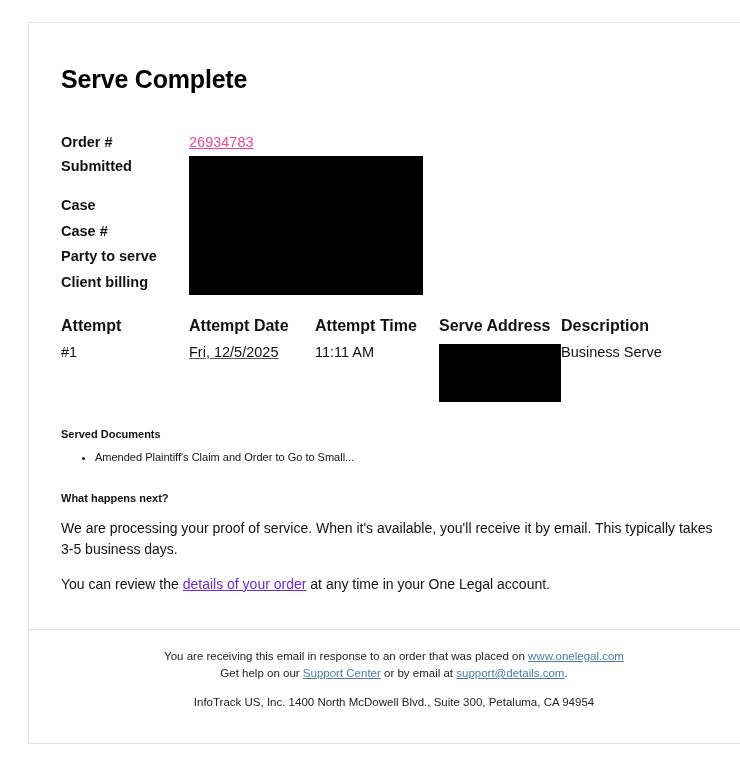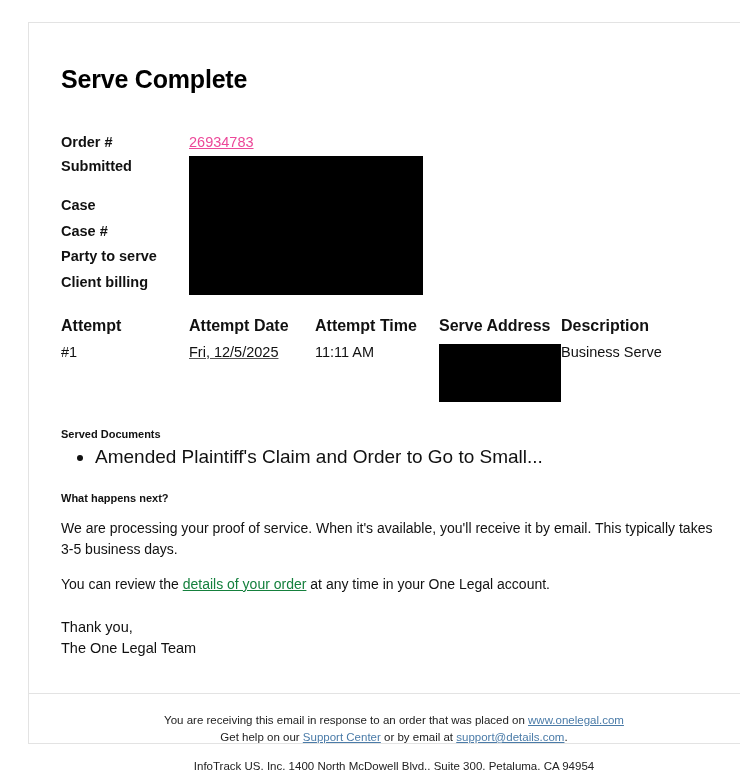--- a/index.html
+++ b/index.html
@@ -97,30 +97,30 @@
   .section-head {
     font-size: 11px;
     font-weight: bold;
     margin: 26px 0 0 0;
   }
   .doc-list {
     margin: 6px 0 0 0;
     padding-left: 34px;
   }
   .doc-list li {
-    font-size: 19px;
+    font-size: 11px;
     line-height: 22px;
   }
   .para {
     font-size: 14px;
     line-height: 21px;
     margin: 14px 0 0 0;
   }
   .inline-link {
-    color: #15803d;
+    color: #6d28d9;
   }
   .signoff {
     font-size: 14.5px;
     line-height: 21px;
     margin-top: 22px;
   }
   .footer-divider {
     border-top: 1px solid #e3e3e3;
     margin-top: 34px;
   }
@@ -204,24 +204,20 @@
     </ul>
 
     <div class="section-head" style="margin-top:24px;">What happens next?</div>
 
     <p class="para">We are processing your proof of service. When it's available, you'll receive it by email. This typically takes 3-5 business days.</p>
 
     <p class="para">
       <span>You can review the </span><a href="#" class="inline-link">details of your order</a><span> at any time in your One Legal account.</span>
     </p>
 
-    <div class="signoff">
-      <div>Thank you,</div>
-      <div>The One Legal Team</div>
-    </div>
   </div>
 
   <div class="footer-divider"></div>
 
   <div class="footer">
     <div>
       <span>You are receiving this email in response to an order that was placed on </span><a href="#">www.onelegal.com</a>
     </div>
     <div>
       <span>Get help on our </span><a href="#">Support Center</a><span> or by email at </span><a href="#">support@details.com</a><span>.</span>

